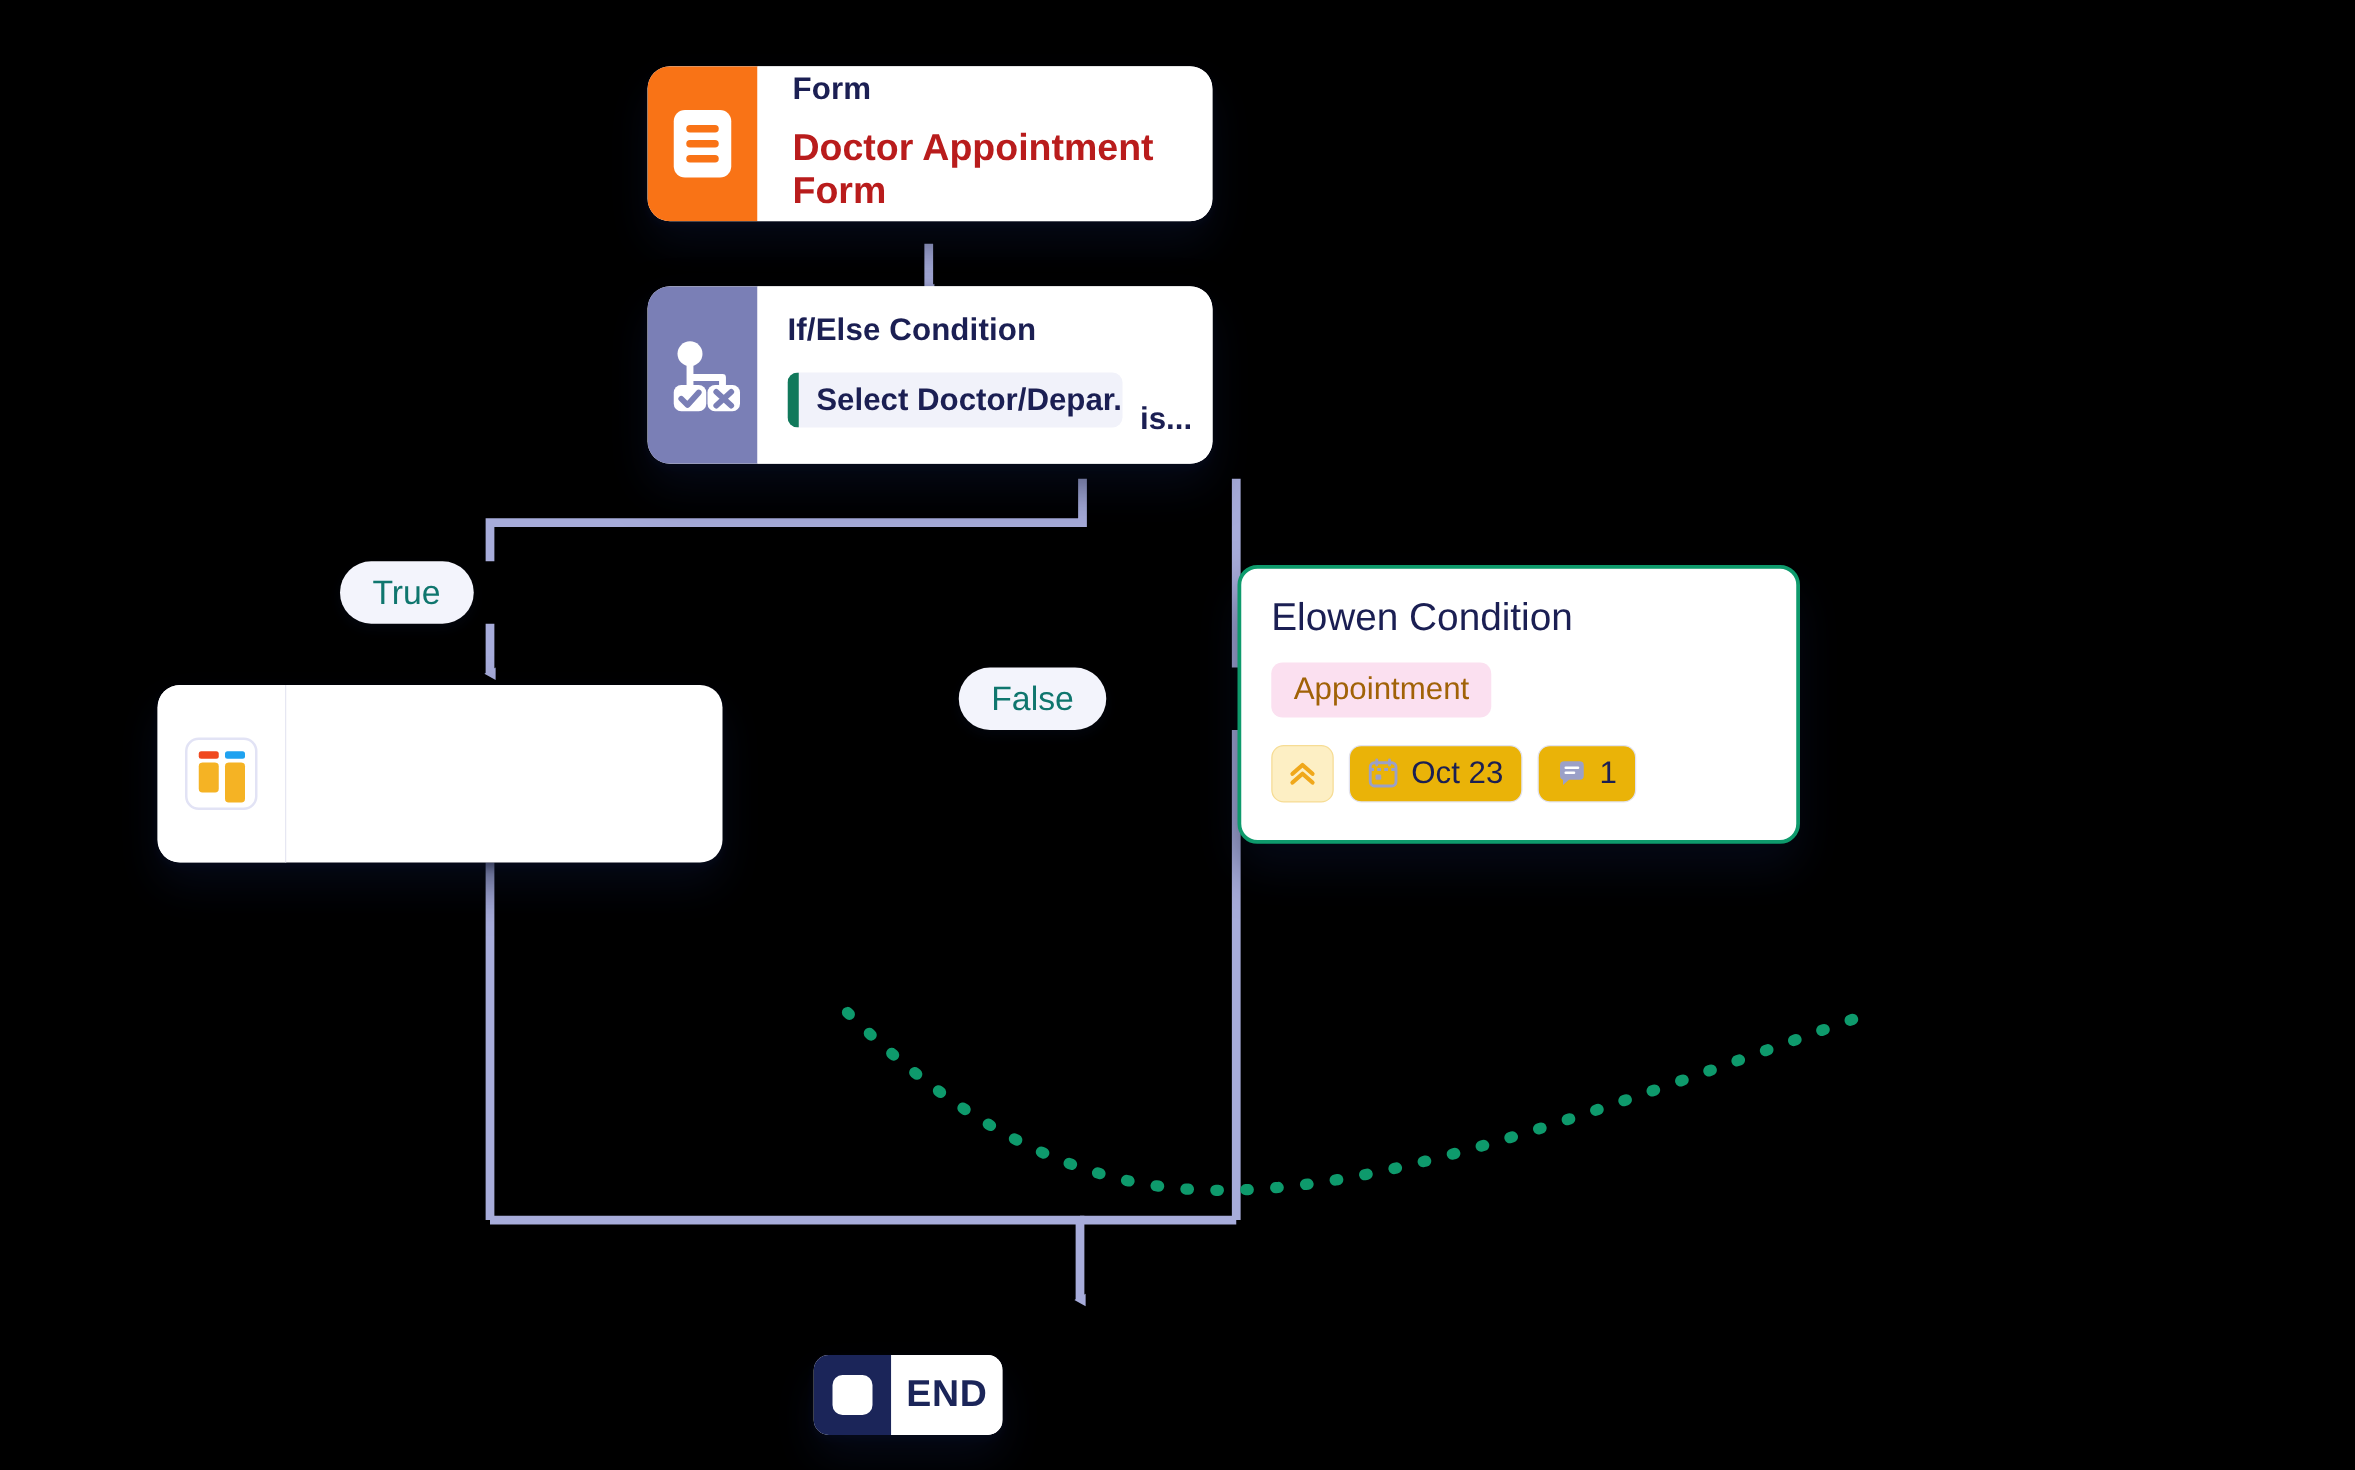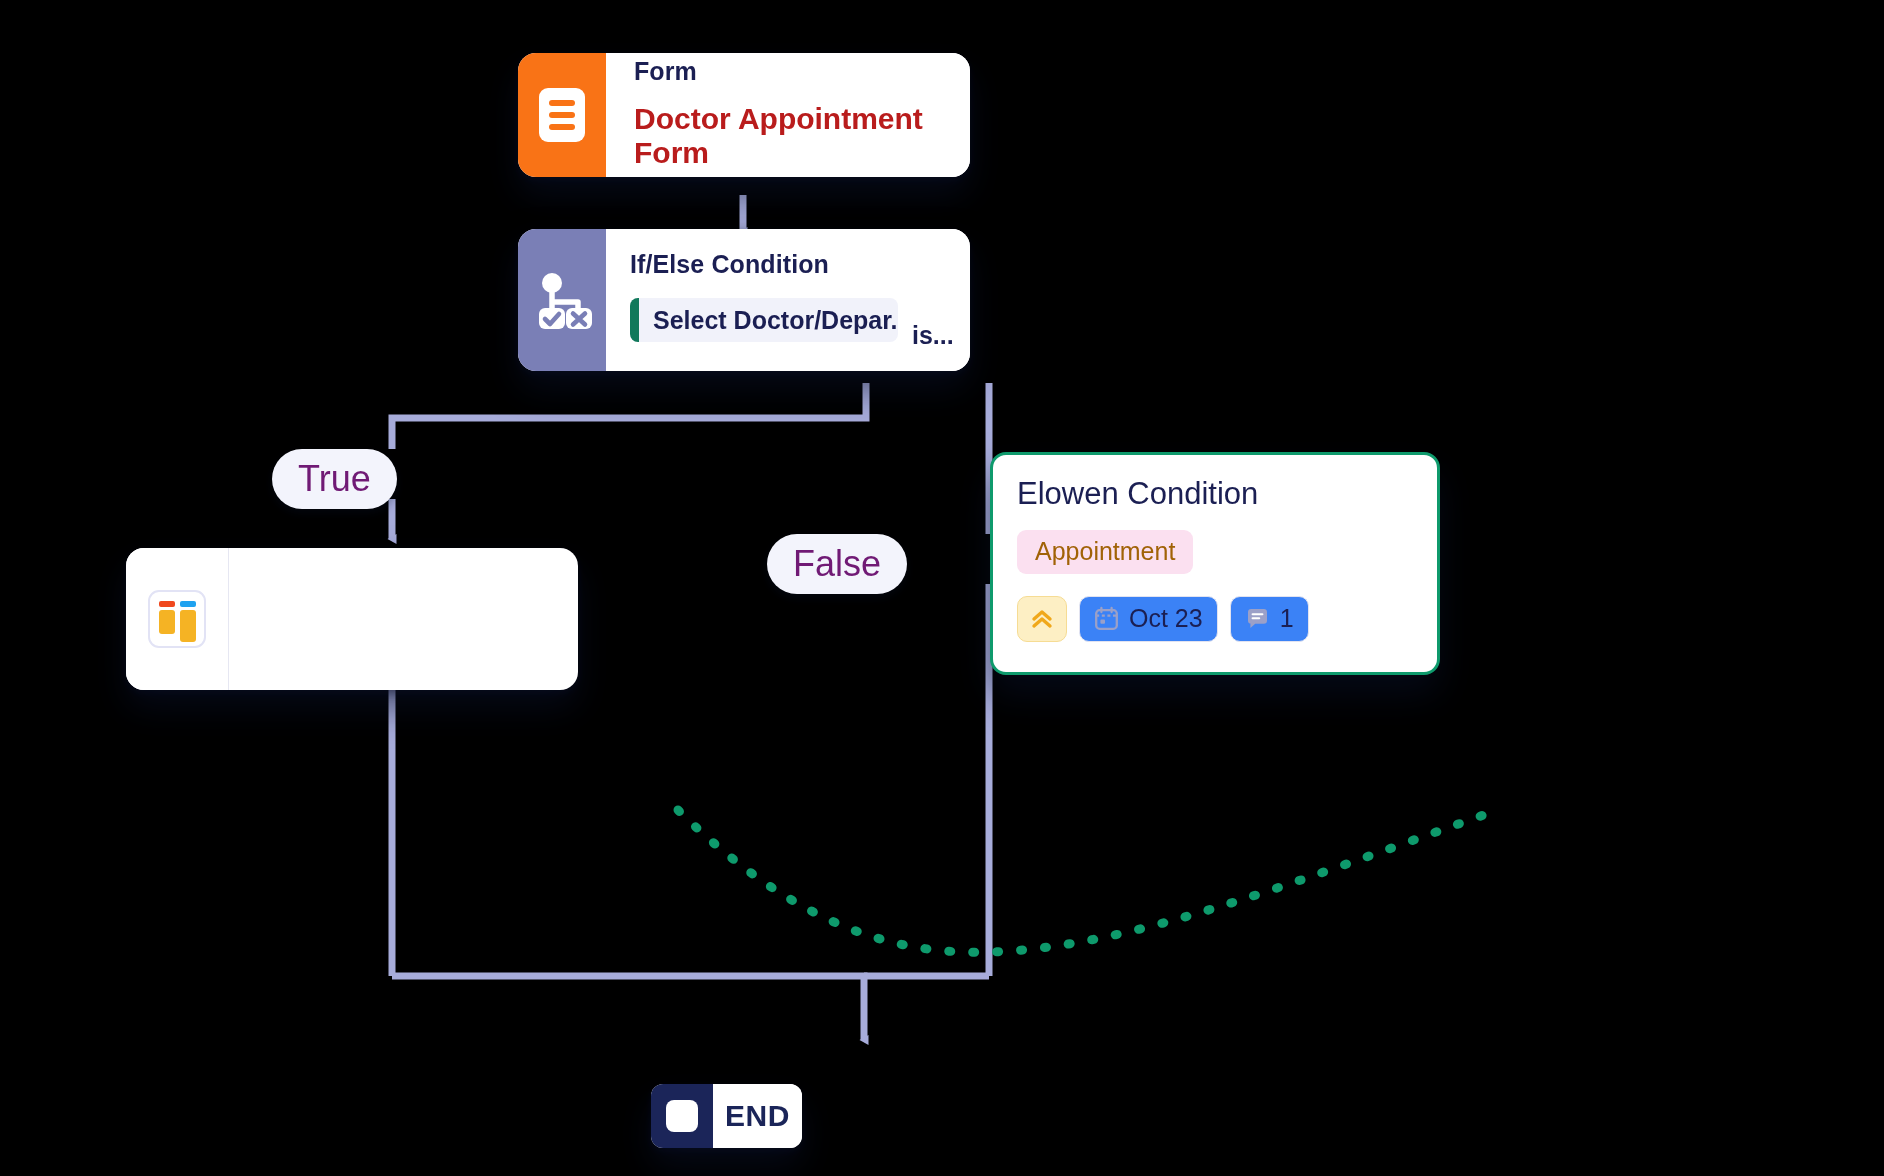--- a/index.html
+++ b/index.html
@@ -55,28 +55,28 @@
   #detail-card{position:absolute;left:990px;top:452px;width:450px;height:223px;
       background:#fff;border:3px solid #0E9A6C;border-radius:16px;
       box-shadow:0 20px 36px rgba(10,16,40,.55);padding:20px 24px 0 24px;box-sizing:border-box;}
   #detail-card .dname{font-size:31px;font-weight:400;color:#1b1f53;line-height:1.2;}
   .tagrow{margin-top:18px;}
   .tag{display:inline-block;background:#FBE0F0;color:#a16207;font-size:25px;
        padding:8px 18px;border-radius:9px;line-height:1.1;text-align:center;}
   .metarow{display:flex;align-items:center;gap:12px;margin-top:22px;}
   .mbox{display:flex;align-items:center;gap:10px;border:1.5px solid #E2E3F0;
         border-radius:10px;height:46px;padding:0 14px;box-sizing:border-box;
-        background:#3b82f6;color:#1b1f53;font-size:25px;}
+        background:#eab308;color:#1b1f53;font-size:25px;}
   .mbox.prio{background:#FDEFC4;border-color:#F6DC94;padding:0;width:50px;
              justify-content:center;}
 
   
   .pill{position:absolute;display:flex;align-items:center;justify-content:center;
-        background:#F3F4FC;border-radius:999px;color:#701a75;font-size:36px;
-        height:60px;padding:0 26px;box-shadow:0 4px 10px rgba(10,16,40,.35);}
+        background:#F3F4FC;border-radius:999px;color:#0f766e;font-size:27px;
+        height:50px;padding:0 26px;box-shadow:0 4px 10px rgba(10,16,40,.35);}
   #pill-true{left:272px;top:449px;}
   #pill-false{left:767px;top:534px;}
 
   
   .form-glyph{width:46px;height:54px;border-radius:9px;background:#fff;
       display:flex;flex-direction:column;align-items:center;justify-content:center;gap:6px;}
   .form-glyph i{display:block;width:26px;height:6px;border-radius:3px;background:#F97316;}
   .kanban{width:58px;height:58px;border:2px solid #E2E3F5;border-radius:11px;
       display:flex;align-items:flex-start;justify-content:center;gap:5px;padding-top:9px;
       box-sizing:border-box;background:#fff;}

